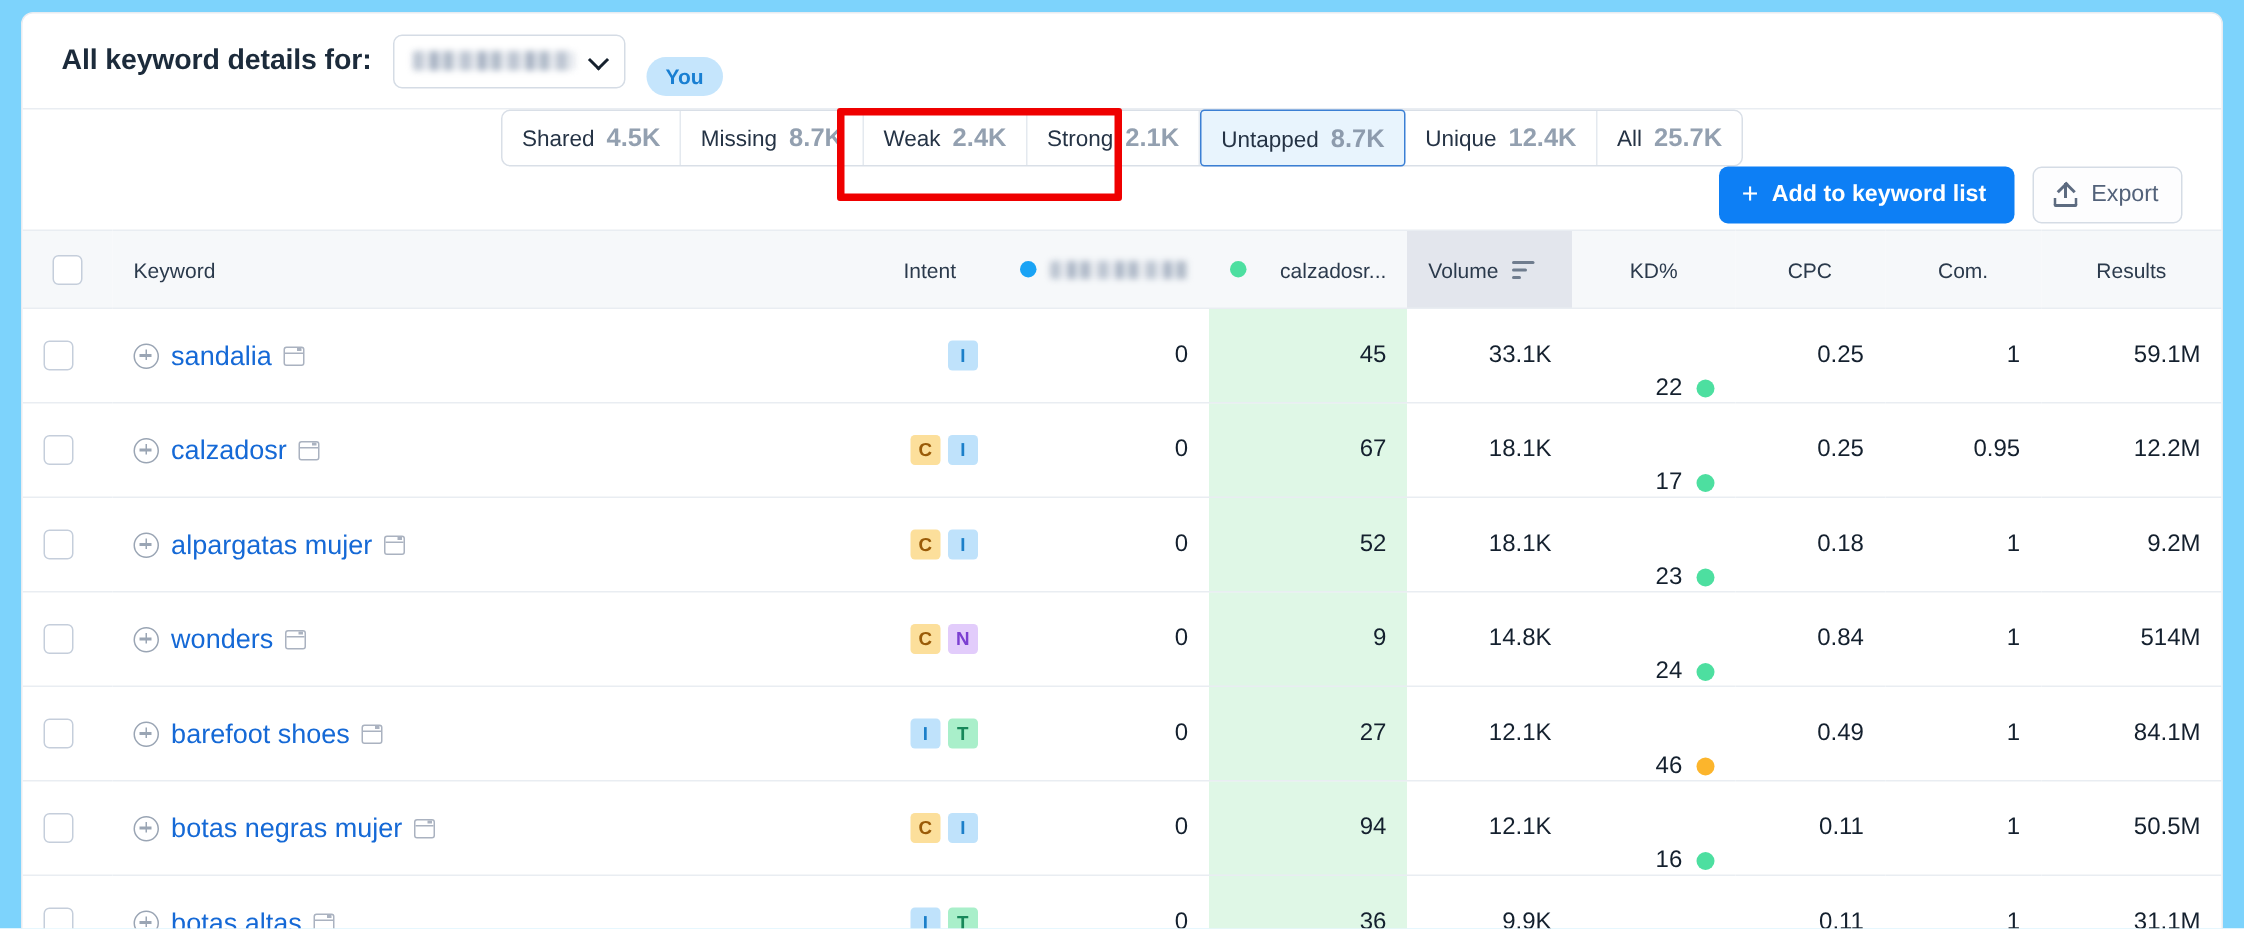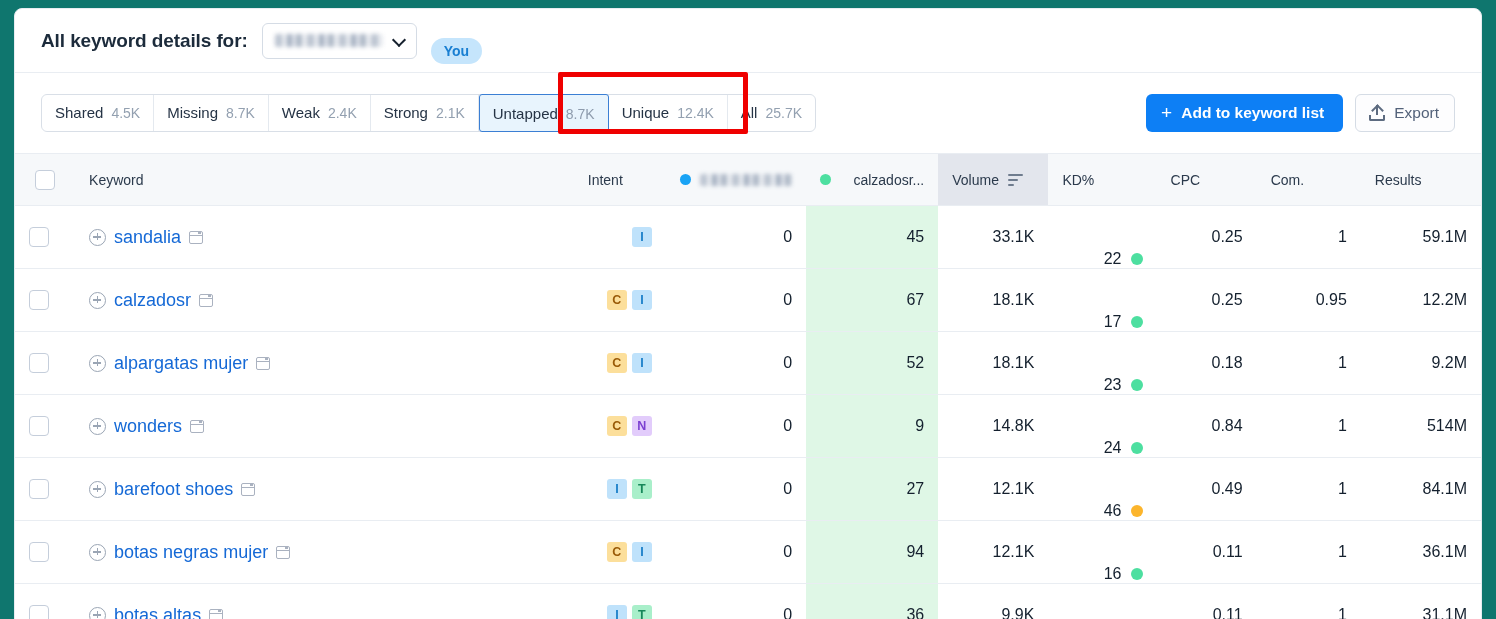--- a/index.html
+++ b/index.html
@@ -5,21 +5,21 @@
   * { box-sizing: border-box; margin: 0; padding: 0; }
   html, body {
     width: 1496px; height: 619px;
     background: #ffffff;
     font-family: "Liberation Sans", sans-serif;
     -webkit-font-smoothing: antialiased;
   }
   .page {
     position: relative;
     width: 1496px; height: 619px;
-    background: #0f766e;
+    background: #7dd3fc;
     overflow: hidden;
   }
   .card {
     position: absolute;
     left: 14px; top: 8px;
     width: 1468px; height: 640px;
     background: #ffffff;
     border-radius: 8px;
     border: 1px solid #e8ecf1;
     overflow: hidden;
@@ -98,20 +98,21 @@
     margin-top: 20px;
   }
 
   
   .toolbar {
     height: 80px;
     display: flex;
     align-items: center;
     padding: 0 26px;
     position: relative;
+    flex-direction: column;
   }
   .seg-group {
     display: flex;
     border: 1px solid #d9dfe7;
     border-radius: 6px;
     overflow: visible;
     height: 38px;
     background: #fff;
   }
   .seg {
@@ -123,21 +124,21 @@
     line-height: 36px;
     border-right: 1px solid #e4e9ef;
     font-size: 15px;
     color: #253345;
     cursor: pointer;
     white-space: nowrap;
     background: transparent;
     position: relative;
   }
   .seg:last-child { border-right: none; }
-  .seg .cnt { color: #93a0b0; font-size: 14px; }
+  .seg .cnt { color: #93a0b0; font-size: 17px; font-weight: bold; }
   .seg.active {
     background: #e8f4fd;
     border: 1px solid #3b7fd4;
     border-radius: 3px;
     height: 38px;
     line-height: 38px;
     margin: -1px 0;
     z-index: 2;
   }
   .seg.active .cnt { color: #8d9bad; }
@@ -205,21 +206,21 @@
     height: 52px;
     font-size: 14px;
     font-weight: 400;
     color: #2b3a4c;
     border-top: 1px solid #e9edf2;
     border-bottom: 1px solid #e9edf2;
     padding: 0 14px;
     white-space: nowrap;
   }
   thead th.sorted { background: #e3e6ed; }
-  .th-inner { display: flex; align-items: center; justify-content: flex-start; gap: 8px; }
+  .th-inner { display: flex; align-items: center; justify-content: center; gap: 8px; }
   .th-inner.left { justify-content: flex-start; }
 
   tbody td {
     height: 61px;
     border-bottom: 1px solid #e9edf2;
     font-size: 16px;
     color: #14202e;
     padding: 0 14px;
     vertical-align: middle;
   }
@@ -625,21 +626,21 @@
      <td class="greencol">94</td>
      <td class="num">12.1K</td>
      <td>
        <div class="kd-wrap">
          <span>16</span>
          <span class="kd-dot kd-green"></span>
        </div>
      </td>
      <td class="num">0.11</td>
      <td class="num">1</td>
-     <td class="num">36.1M</td>
+     <td class="num">50.5M</td>
           </tr>
           <tr>
             <td><span class="cbx"></span></td>
      <td>
        <div class="kw-cell">
          <span class="add-ic"></span>
          <a class="kw-link">botas altas</a>
          <span class="serp-ic"></span>
        </div>
      </td>

